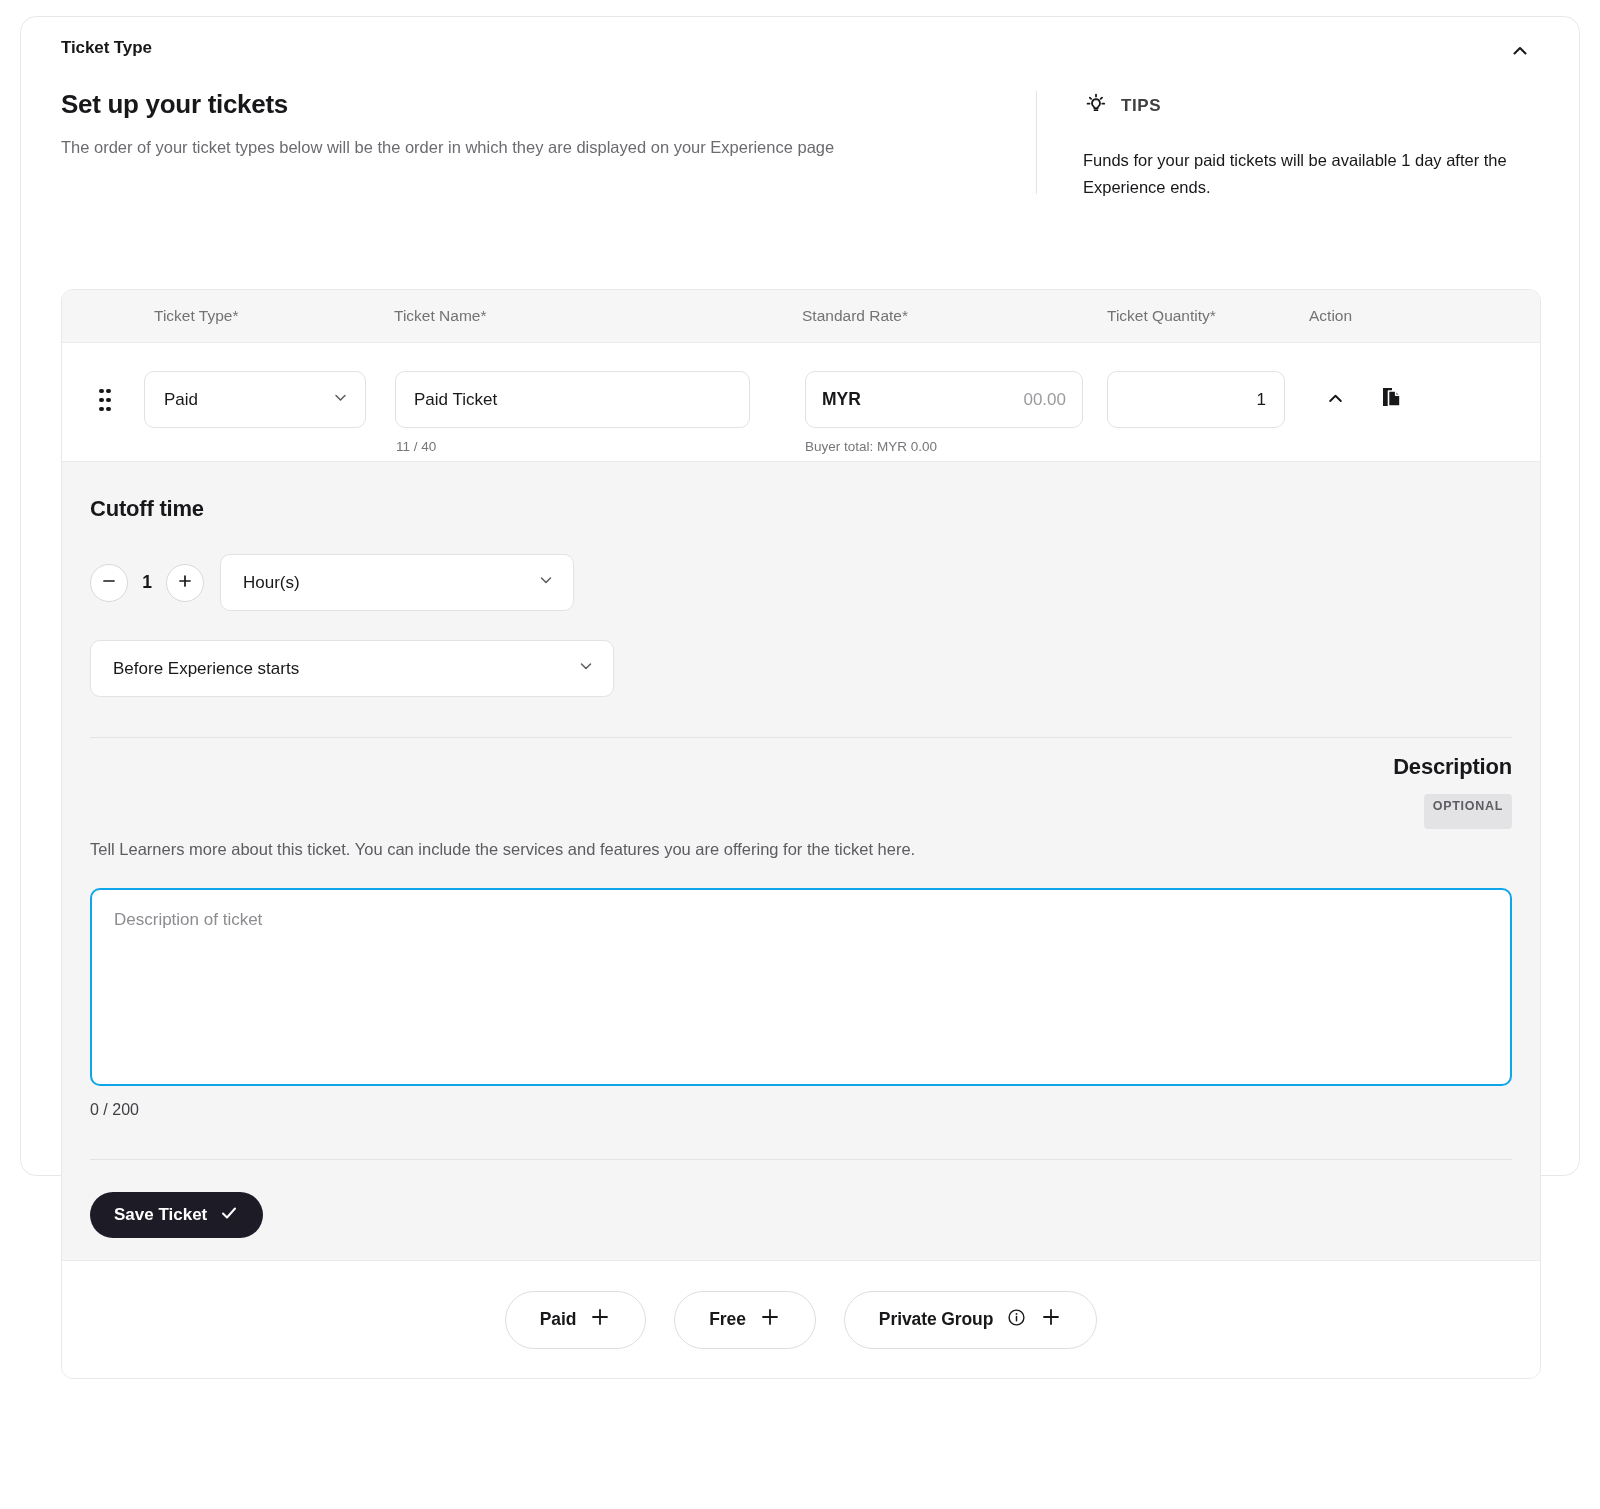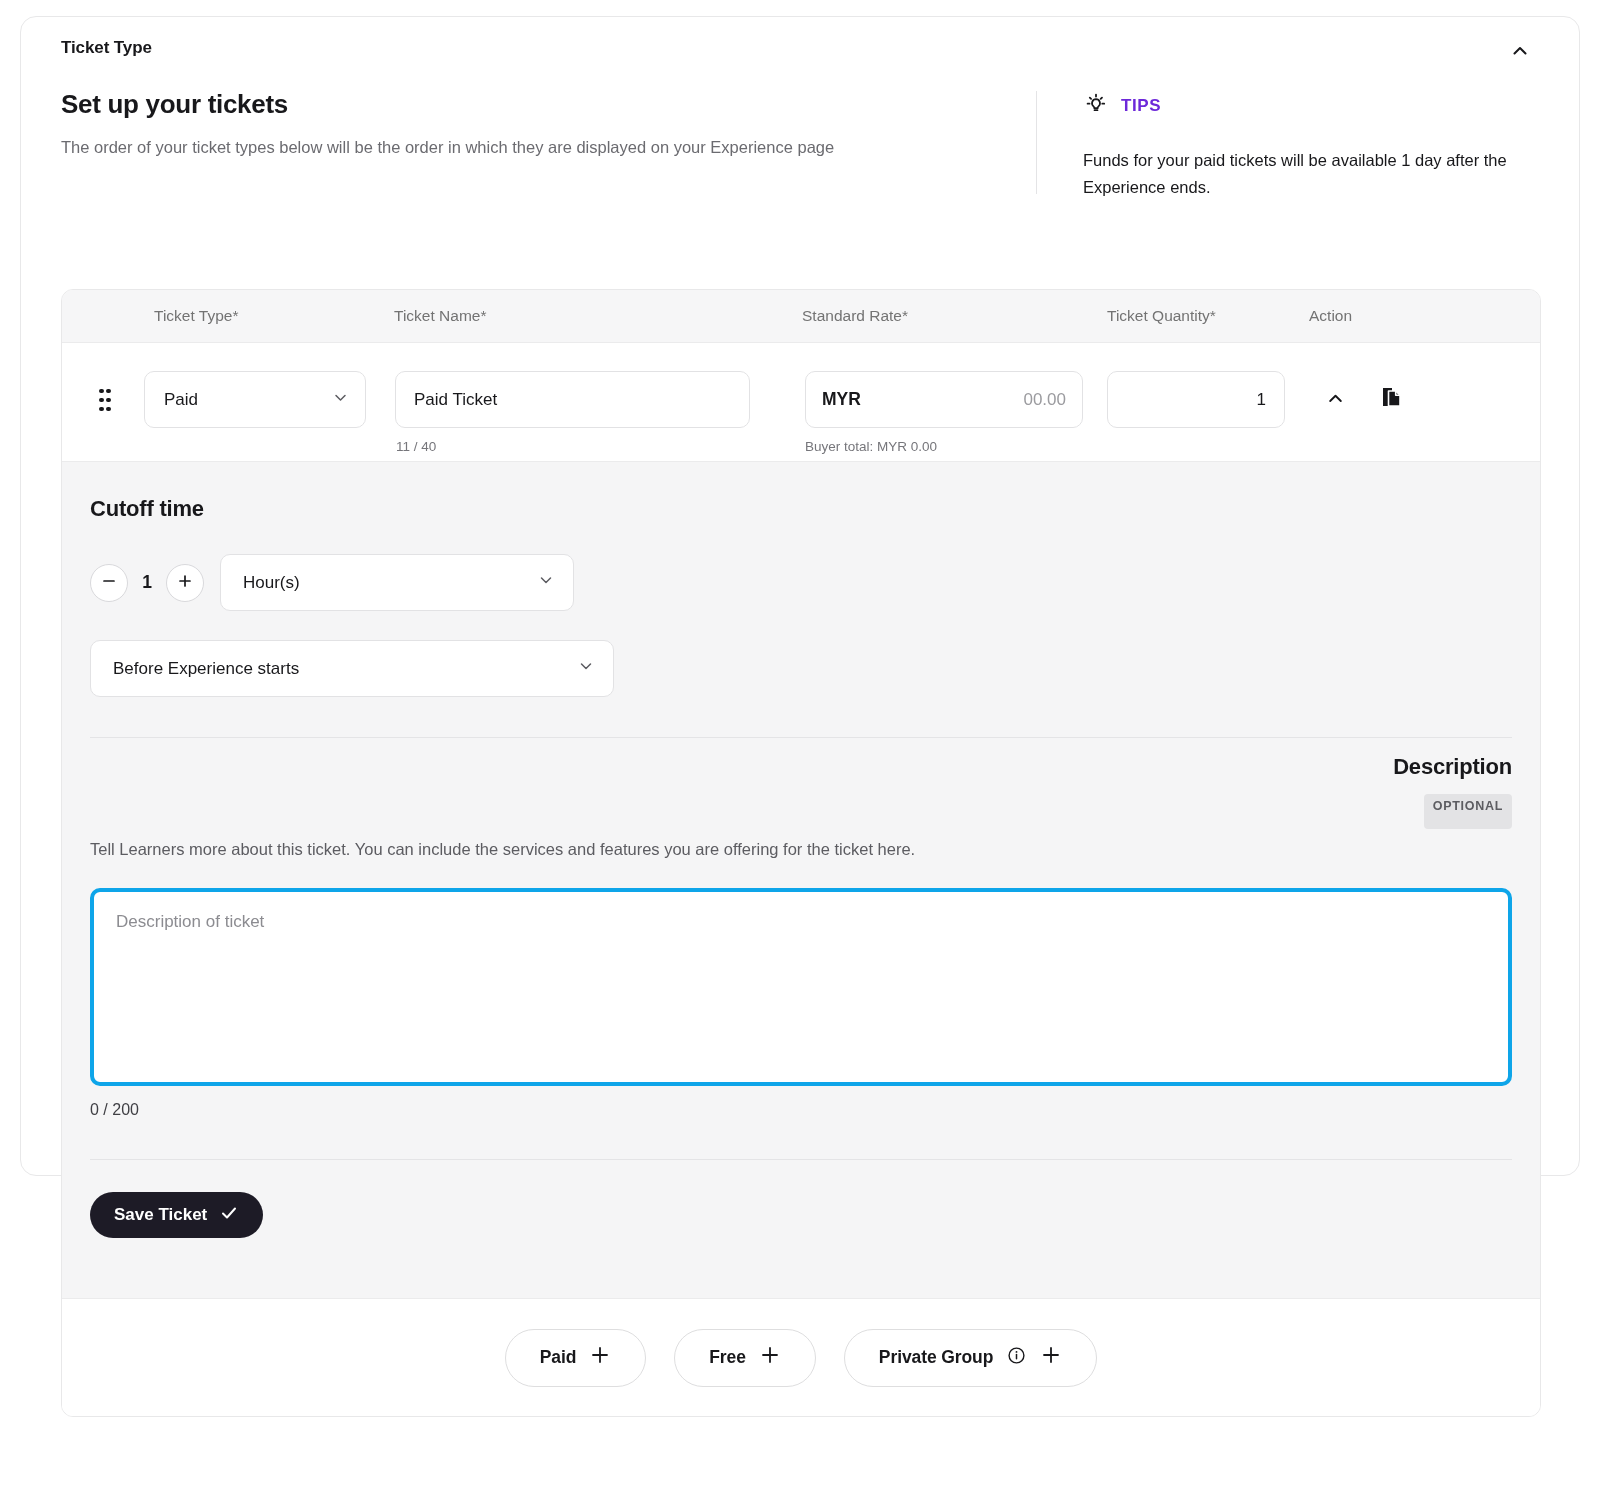--- a/index.html
+++ b/index.html
@@ -96,21 +96,21 @@
     display: flex;
     align-items: center;
     gap: 12px;
     margin-bottom: 26px;
     margin-top: 2px;
   }
   .tips-label {
     font-size: 17px;
     font-weight: 700;
     letter-spacing: 0.6px;
-    color: #6d28d9;
+    color: #404040;
   }
   .tips-body {
     font-size: 16.5px;
     line-height: 1.62;
     color: #18181b;
     max-width: 430px;
   }
 
   
   .table-card {
@@ -334,21 +334,21 @@
     font-weight: 700;
     letter-spacing: 0.7px;
     padding: 5px 9px 16px 9px;
     border-radius: 4px;
   }
 
   .textarea-box {
     margin-top: 29px;
     height: 198px;
     background: #ffffff;
-    border: 4px solid #0ea5e9;
+    border: 2px solid #0ea5e9;
     border-radius: 10px;
     padding: 20px 22px;
     font-size: 17px;
     color: #8c8c91;
     cursor: text;
   }
   .char-count {
     font-size: 16px;
     color: #3f3f44;
     margin-top: 15px;
@@ -363,21 +363,21 @@
     color: #ffffff;
     border: none;
     border-radius: 999px;
     height: 46px;
     padding: 0 24px;
     font-size: 17px;
     font-weight: 700;
     font-family: "Liberation Sans", sans-serif;
     cursor: pointer;
     margin-top: 32px;
-    margin-bottom: 60px;
+    margin-bottom: 22px;
   }
 
   
   .add-footer {
     border-top: 1px solid #ebebec;
     background: #ffffff;
     height: 118px;
     display: flex;
     align-items: center;
     justify-content: center;

